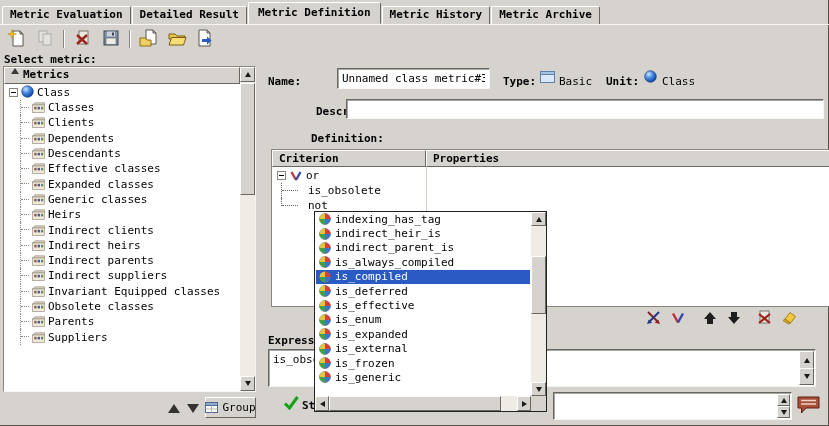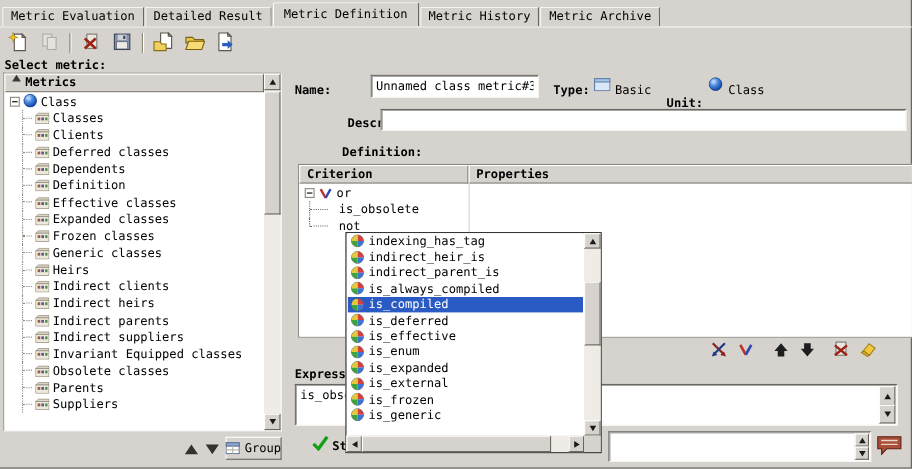--- a/index.html
+++ b/index.html
@@ -17,21 +17,21 @@
   .raised{border-top:1px solid var(--lt);border-left:1px solid var(--lt);
           border-right:1px solid var(--dk);border-bottom:1px solid var(--dk);background:var(--window-bg);}
   .sunken{border-top:1px solid var(--dk);border-left:1px solid var(--dk);
           border-right:1px solid #f8f6f2;border-bottom:1px solid #f8f6f2;background:#fff;
           box-shadow:inset 1px 1px 0 rgba(60,60,60,.45);}
   .lbl{position:absolute;font-weight:bold;white-space:nowrap;}
   .val{position:absolute;white-space:nowrap;}
 
   
   .tabbar{position:absolute;left:0;top:1px;right:0;height:23px;display:flex;align-items:flex-end;padding-left:2px;}
-  .tab{height:18px;line-height:16px;padding:0 7px;font-weight:normal;margin-right:1px;
+  .tab{height:18px;line-height:16px;padding:0 7px;font-weight:bold;margin-right:1px;
        border-top:1px solid var(--lt);border-left:1px solid var(--lt);border-right:1px solid var(--dk);
        border-radius:2px 2px 0 0;background:var(--window-bg);position:relative;z-index:1;cursor:default;margin-top:29px;}
   .tab.active{height:22px;line-height:20px;padding:0 9px;z-index:3;border-bottom:1px solid var(--window-bg);}
   .tab-underline{position:absolute;left:0;top:24px;right:0;height:1px;background:#f7f5f1;}
 
   
   .toolbar{position:absolute;left:3px;top:26px;height:26px;display:flex;align-items:center;}
   .tbtn{width:26px;height:24px;border:none;background:transparent;display:flex;align-items:center;justify-content:center;padding:0;margin:0 1px;cursor:default;}
   .tbtn.disabled{opacity:.5;filter:grayscale(.9);}
   .tsep{width:2px;height:18px;border-left:1px solid #8a867c;border-right:1px solid #fff;margin:0 4px;}
@@ -76,21 +76,21 @@
   .move-up{left:166px;top:400px;}
   .move-down{left:185px;top:400px;}
   .group-btn{position:absolute;left:205px;top:397px;width:51px;height:21px;display:flex;align-items:center;justify-content:center;gap:4px;cursor:default;}
 
   
   .name-label{left:268px;top:75px;}
   .name-input{position:absolute;left:337px;top:68px;width:153px;height:21px;font-family:inherit;font-size:11px;padding:2px 4px;outline:none;}
   .type-label{left:503px;top:75px;}
   .type-icon{position:absolute;left:540px;top:71px;display:flex;}
   .type-value{left:559px;top:75px;}
-  .unit-label{left:606px;top:75px;margin-top:12px;}
+  .unit-label{left:606px;top:75px;}
   .unit-icon{position:absolute;left:644px;top:70px;display:flex;}
   .unit-value{left:662px;top:75px;}
   .desc-label{left:268px;top:105px;padding-left:48px;}
   .desc-input{position:absolute;left:346px;top:99px;width:478px;height:20px;font-family:inherit;font-size:11px;padding:2px 4px;outline:none;}
   .def-label{left:268px;top:132px;margin-left:43px;}
 
   
   .def-table{position:absolute;left:271px;top:149px;width:656px;height:158px;border:1px solid #8a867c;background:#fff;}
   .dt-header{position:absolute;left:0;top:0;right:0;height:17px;display:flex;}
   .dt-h{display:flex;align-items:center;padding-left:6px;font-weight:bold;}
@@ -253,32 +253,20 @@
                 <rect x="0.5" y="3" width="12" height="7.5" fill="#efe9da" stroke="#8a8070" stroke-width=".6"></rect>
                 <rect x="2.2" y="4.8" width="2.4" height="2.6" fill="#9c5a4a"></rect>
                 <rect x="5.6" y="4.8" width="2.4" height="2.6" fill="#4a5e9c"></rect>
                 <rect x="9" y="4.8" width="2.2" height="2.6" fill="#5e8a50"></rect>
               </svg>
             </span>
             <span>Clients</span>
           </div>
 
 
-          <div class="tree-item">
-            <span class="ticon">
-              <svg width="13" height="11" viewBox="0 0 13 11">
-                <polygon points="0.5,3 3,0.8 12.5,0.8 12.5,3" fill="#ddd6c4" stroke="#8a8070" stroke-width=".6"></polygon>
-                <rect x="0.5" y="3" width="12" height="7.5" fill="#efe9da" stroke="#8a8070" stroke-width=".6"></rect>
-                <rect x="2.2" y="4.8" width="2.4" height="2.6" fill="#9c5a4a"></rect>
-                <rect x="5.6" y="4.8" width="2.4" height="2.6" fill="#4a5e9c"></rect>
-                <rect x="9" y="4.8" width="2.2" height="2.6" fill="#5e8a50"></rect>
-              </svg>
-            </span>
-            <span>Deferred classes</span>
-          </div>
 
           <div class="tree-item">
             <span class="ticon">
               <svg width="13" height="11" viewBox="0 0 13 11">
                 <polygon points="0.5,3 3,0.8 12.5,0.8 12.5,3" fill="#ddd6c4" stroke="#8a8070" stroke-width=".6"></polygon>
                 <rect x="0.5" y="3" width="12" height="7.5" fill="#efe9da" stroke="#8a8070" stroke-width=".6"></rect>
                 <rect x="2.2" y="4.8" width="2.4" height="2.6" fill="#9c5a4a"></rect>
                 <rect x="5.6" y="4.8" width="2.4" height="2.6" fill="#4a5e9c"></rect>
                 <rect x="9" y="4.8" width="2.2" height="2.6" fill="#5e8a50"></rect>
               </svg>
@@ -289,21 +277,21 @@
           <div class="tree-item">
             <span class="ticon">
               <svg width="13" height="11" viewBox="0 0 13 11">
                 <polygon points="0.5,3 3,0.8 12.5,0.8 12.5,3" fill="#ddd6c4" stroke="#8a8070" stroke-width=".6"></polygon>
                 <rect x="0.5" y="3" width="12" height="7.5" fill="#efe9da" stroke="#8a8070" stroke-width=".6"></rect>
                 <rect x="2.2" y="4.8" width="2.4" height="2.6" fill="#9c5a4a"></rect>
                 <rect x="5.6" y="4.8" width="2.4" height="2.6" fill="#4a5e9c"></rect>
                 <rect x="9" y="4.8" width="2.2" height="2.6" fill="#5e8a50"></rect>
               </svg>
             </span>
-            <span>Definition</span>
+            <span>Descendants</span>
           </div>
 
           <div class="tree-item">
             <span class="ticon">
               <svg width="13" height="11" viewBox="0 0 13 11">
                 <polygon points="0.5,3 3,0.8 12.5,0.8 12.5,3" fill="#ddd6c4" stroke="#8a8070" stroke-width=".6"></polygon>
                 <rect x="0.5" y="3" width="12" height="7.5" fill="#efe9da" stroke="#8a8070" stroke-width=".6"></rect>
                 <rect x="2.2" y="4.8" width="2.4" height="2.6" fill="#9c5a4a"></rect>
                 <rect x="5.6" y="4.8" width="2.4" height="2.6" fill="#4a5e9c"></rect>
                 <rect x="9" y="4.8" width="2.2" height="2.6" fill="#5e8a50"></rect>
@@ -318,32 +306,20 @@
                 <polygon points="0.5,3 3,0.8 12.5,0.8 12.5,3" fill="#ddd6c4" stroke="#8a8070" stroke-width=".6"></polygon>
                 <rect x="0.5" y="3" width="12" height="7.5" fill="#efe9da" stroke="#8a8070" stroke-width=".6"></rect>
                 <rect x="2.2" y="4.8" width="2.4" height="2.6" fill="#9c5a4a"></rect>
                 <rect x="5.6" y="4.8" width="2.4" height="2.6" fill="#4a5e9c"></rect>
                 <rect x="9" y="4.8" width="2.2" height="2.6" fill="#5e8a50"></rect>
               </svg>
             </span>
             <span>Expanded classes</span>
           </div>
 
-          <div class="tree-item">
-            <span class="ticon">
-              <svg width="13" height="11" viewBox="0 0 13 11">
-                <polygon points="0.5,3 3,0.8 12.5,0.8 12.5,3" fill="#ddd6c4" stroke="#8a8070" stroke-width=".6"></polygon>
-                <rect x="0.5" y="3" width="12" height="7.5" fill="#efe9da" stroke="#8a8070" stroke-width=".6"></rect>
-                <rect x="2.2" y="4.8" width="2.4" height="2.6" fill="#9c5a4a"></rect>
-                <rect x="5.6" y="4.8" width="2.4" height="2.6" fill="#4a5e9c"></rect>
-                <rect x="9" y="4.8" width="2.2" height="2.6" fill="#5e8a50"></rect>
-              </svg>
-            </span>
-            <span>Frozen classes</span>
-          </div>
 
           <div class="tree-item">
             <span class="ticon">
               <svg width="13" height="11" viewBox="0 0 13 11">
                 <polygon points="0.5,3 3,0.8 12.5,0.8 12.5,3" fill="#ddd6c4" stroke="#8a8070" stroke-width=".6"></polygon>
                 <rect x="0.5" y="3" width="12" height="7.5" fill="#efe9da" stroke="#8a8070" stroke-width=".6"></rect>
                 <rect x="2.2" y="4.8" width="2.4" height="2.6" fill="#9c5a4a"></rect>
                 <rect x="5.6" y="4.8" width="2.4" height="2.6" fill="#4a5e9c"></rect>
                 <rect x="9" y="4.8" width="2.2" height="2.6" fill="#5e8a50"></rect>
               </svg>

